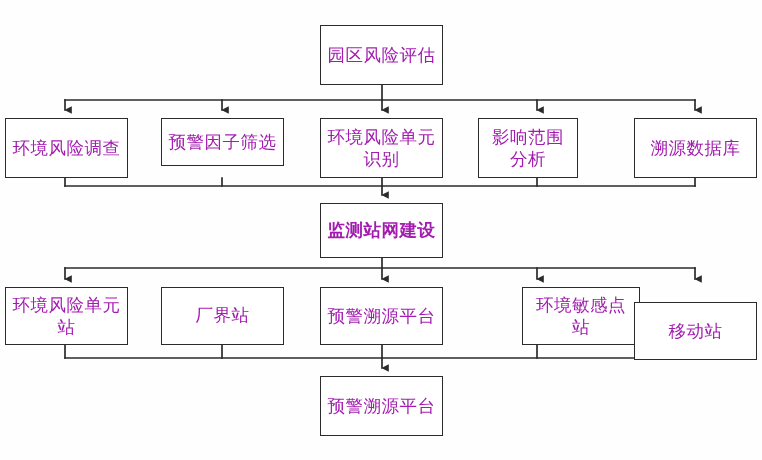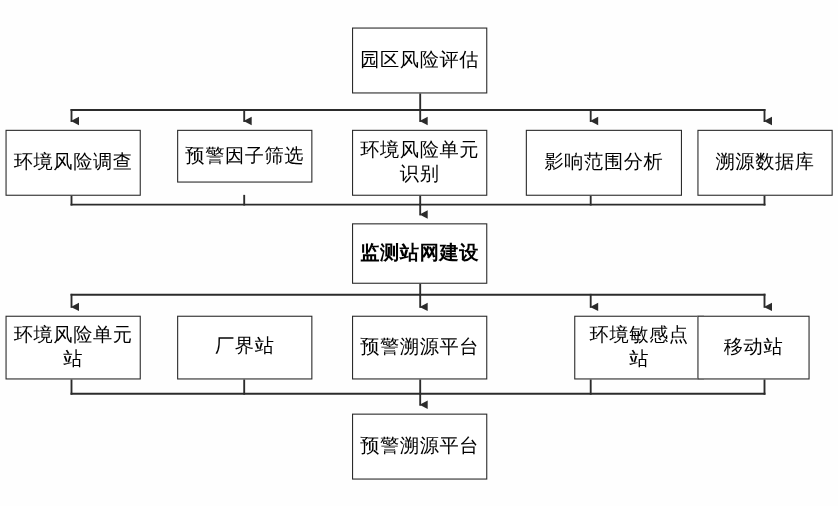--- a/index.html
+++ b/index.html
@@ -30,21 +30,21 @@
     position: absolute;
     box-sizing: border-box;
     background: #ffffff;
     border: 1.6px solid #2b2b2b;
     display: flex;
     align-items: center;
     justify-content: center;
     text-align: center;
     padding: 2px 6px;
     line-height: 1.28;
-    color: #000000;
+    color: #a21caf;
     font-size: 17.5px;
     letter-spacing: 0.5px;
     font-weight: 500;
     font-family: "DejaVu Sans", "Liberation Sans", sans-serif;
   }
   .node-label {
     display: block;
     width: 100%;
   }
 </style>
@@ -110,21 +110,21 @@
 
   <div class="node" style="left:5px; top:118px; width:123px; height:60px;">
     <span class="node-label">环境风险调查</span>
   </div>
   <div class="node" style="left:161px; top:118px; width:123px; height:48px;">
     <span class="node-label">预警因子筛选</span>
   </div>
   <div class="node" style="left:320px; top:118px; width:123px; height:60px;">
     <span class="node-label">环境风险单元识别</span>
   </div>
-  <div class="node" style="left:478px; top:118px; width:142px; height:60px;">
+  <div class="node" style="left:478px; top:118px; width:100px; height:60px;">
     <span class="node-label">影响范围分析</span>
   </div>
   <div class="node" style="left:634px; top:118px; width:123px; height:60px;">
     <span class="node-label">溯源数据库</span>
   </div>
 
   <div class="node" style="left:320px; top:203px; width:123px; height:55px;font-weight:bold;">
     <span class="node-label">监测站网建设</span>
   </div>
 
@@ -133,21 +133,21 @@
   </div>
   <div class="node" style="left:161px; top:287px; width:123px; height:58px;font-family:Liberation Mono, monospace;">
     <span class="node-label">厂界站</span>
   </div>
   <div class="node" style="left:320px; top:287px; width:123px; height:58px;">
     <span class="node-label">预警溯源平台</span>
   </div>
   <div class="node" style="left:478px; top:287px; width:118px; height:58px;margin-left:44px;">
     <span class="node-label">环境敏感点站</span>
   </div>
-  <div class="node" style="left:634px; top:287px; width:102px; height:58px;">
+  <div class="node" style="left:634px; top:302px; width:123px; height:58px;">
     <span class="node-label">移动站</span>
   </div>
 
   <div class="node" style="left:320px; top:376px; width:123px; height:60px;justify-content:center;">
     <span class="node-label">预警溯源平台</span>
   </div>
 
 </div>
 
 </body></html>

